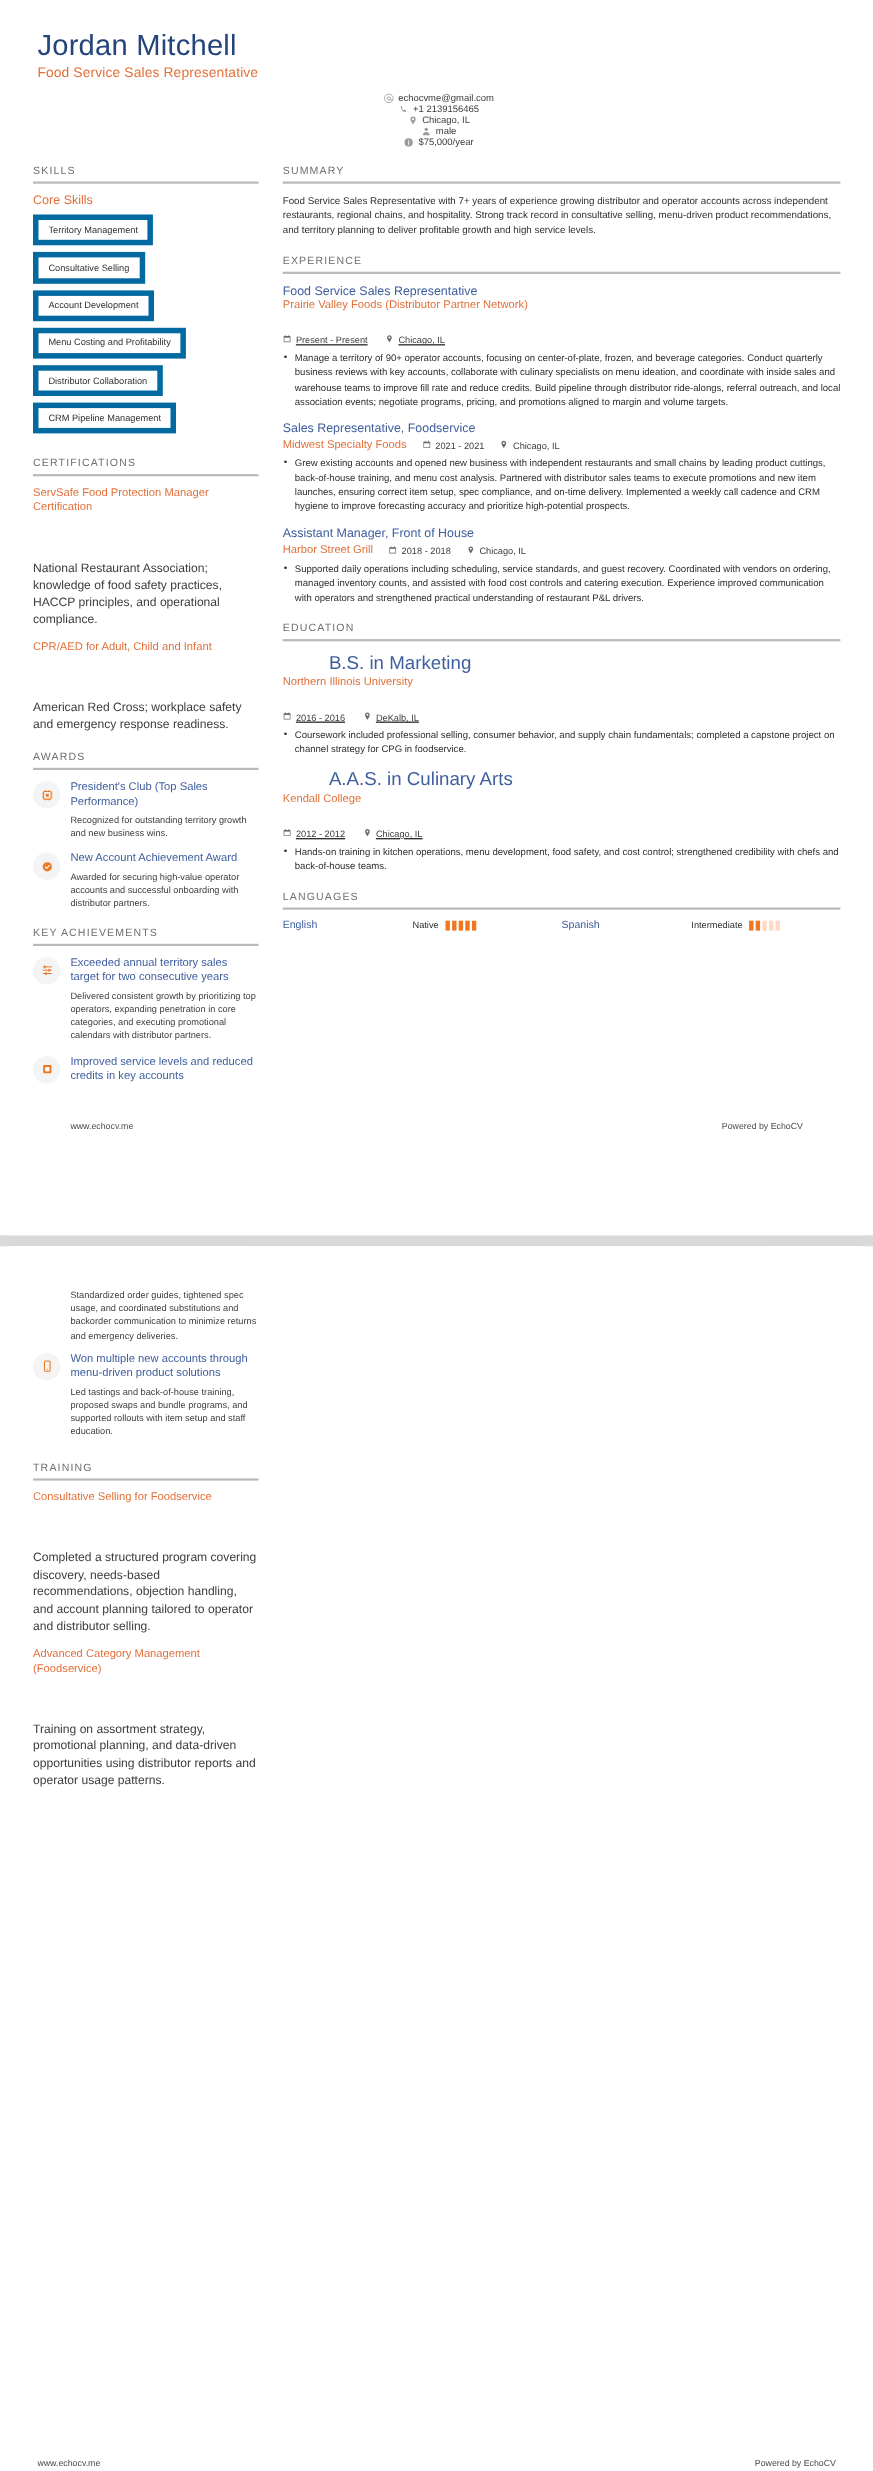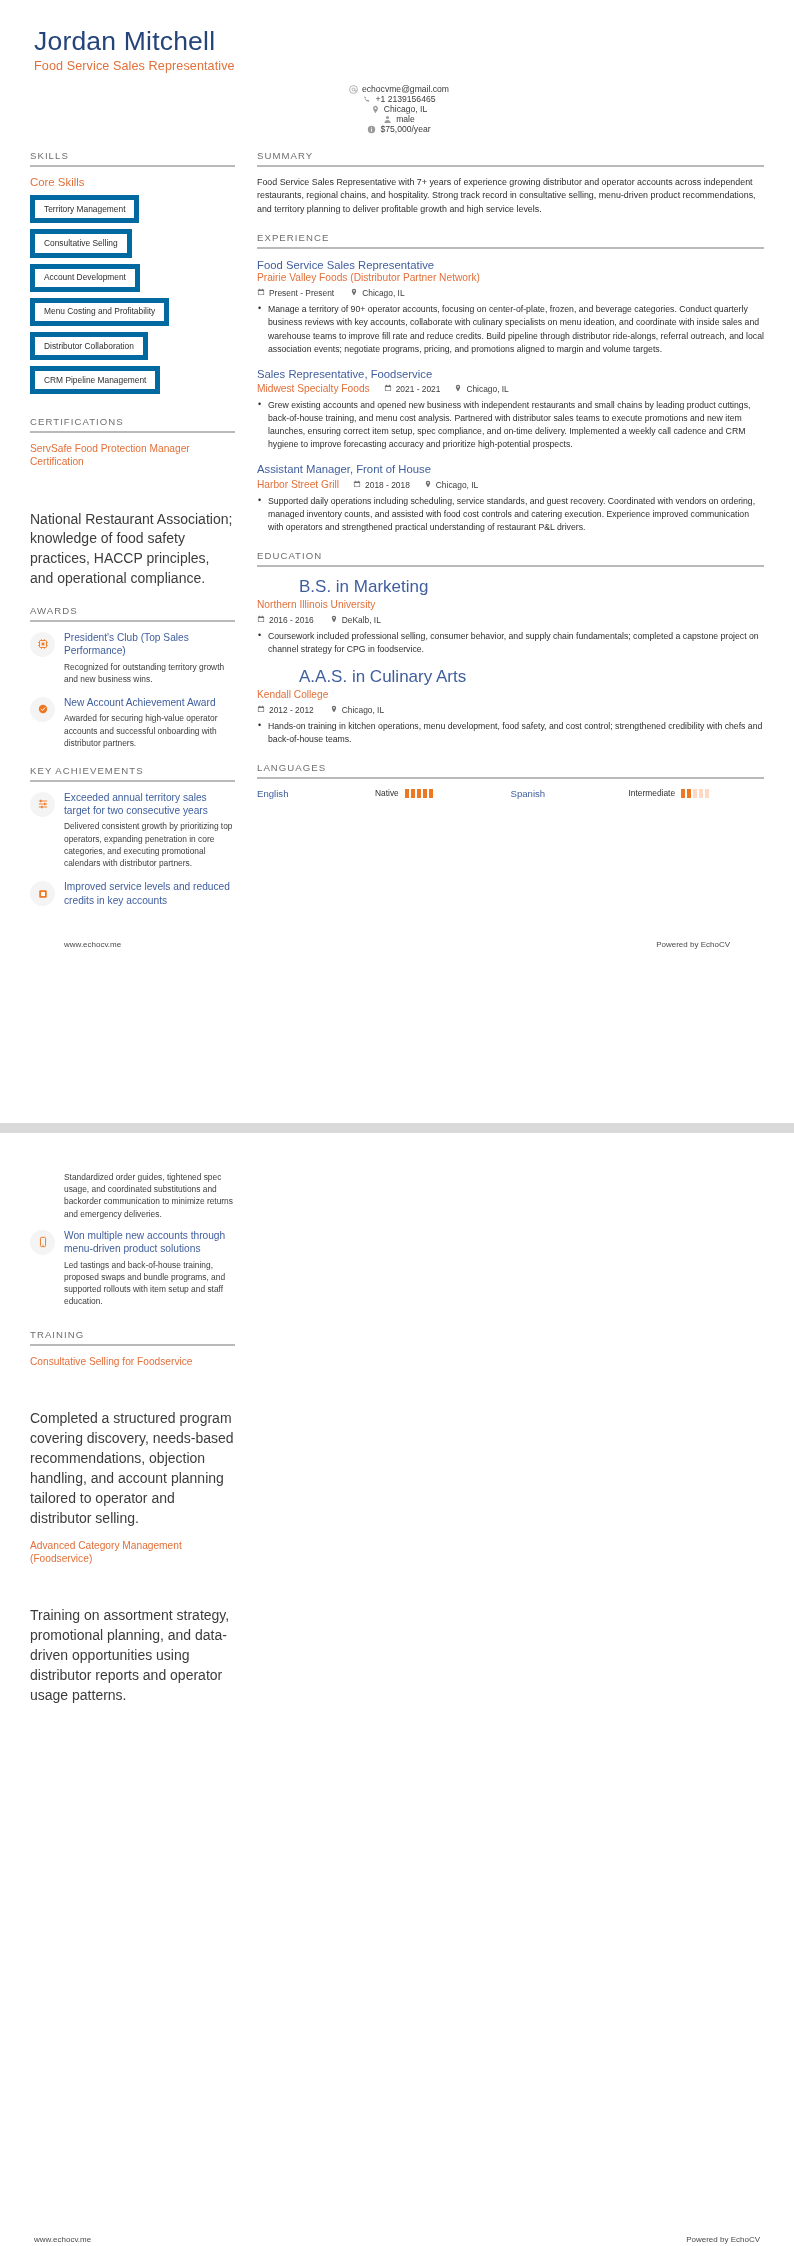--- a/index.html
+++ b/index.html
@@ -99,21 +99,21 @@
   .chips { display: flex; flex-direction: column; align-items: flex-start; }
 
   
   .item-title {
     color: #e2703a;
     font-size: 10.2px;
     line-height: 1.3;
     margin-bottom: 2px;
   }
   .item-desc {
-    font-size: 14px;
+    font-size: 11px;
     color: #3c3c3c;
     line-height: 1.42;
     margin-bottom: 10px;
     margin-top: 41px;
   }
 
   
   .ic-item {
     display: flex;
     gap: 9px;
@@ -174,21 +174,22 @@
   .meta {
     display: flex;
     align-items: center;
     gap: 4px;
     font-size: 8.4px;
     color: #3c3c3c;
     white-space: nowrap;
   }
   .meta-row {
     display: flex; align-items: center; gap: 16px;
-    margin-top: 5px;
+    margin-top: 21px;
+    text-decoration: underline;
   }
   ul.bullets { list-style: none; margin-top: 5px; }
   ul.bullets li {
     position: relative;
     padding-left: 11px;
     font-size: 8.7px;
     color: #2e2e2e;
     line-height: 1.5;
     margin-bottom: 3px;
   }
@@ -323,20 +324,24 @@
             <span class="chip">CRM Pipeline Management</span>
           </div>
         </div>
 
         <div class="sec">
           <div class="sec-title">CERTIFICATIONS</div>
           <div class="sec-rule"></div>
           <div>
             <div class="item-title">ServSafe Food Protection Manager Certification</div>
             <div class="item-desc">National Restaurant Association; knowledge of food safety practices, HACCP principles, and operational compliance.</div>
+          </div>
+          <div>
+            <div class="item-title">CPR/AED for Adult, Child and Infant</div>
+            <div class="item-desc">American Red Cross; workplace safety and emergency response readiness.</div>
           </div>
         </div>
 
         <div class="sec">
           <div class="sec-title">AWARDS</div>
           <div class="sec-rule"></div>
 
           <div class="ic-item">
             <div class="badge">
               <svg width="12" height="12" viewBox="0 0 16 16">

